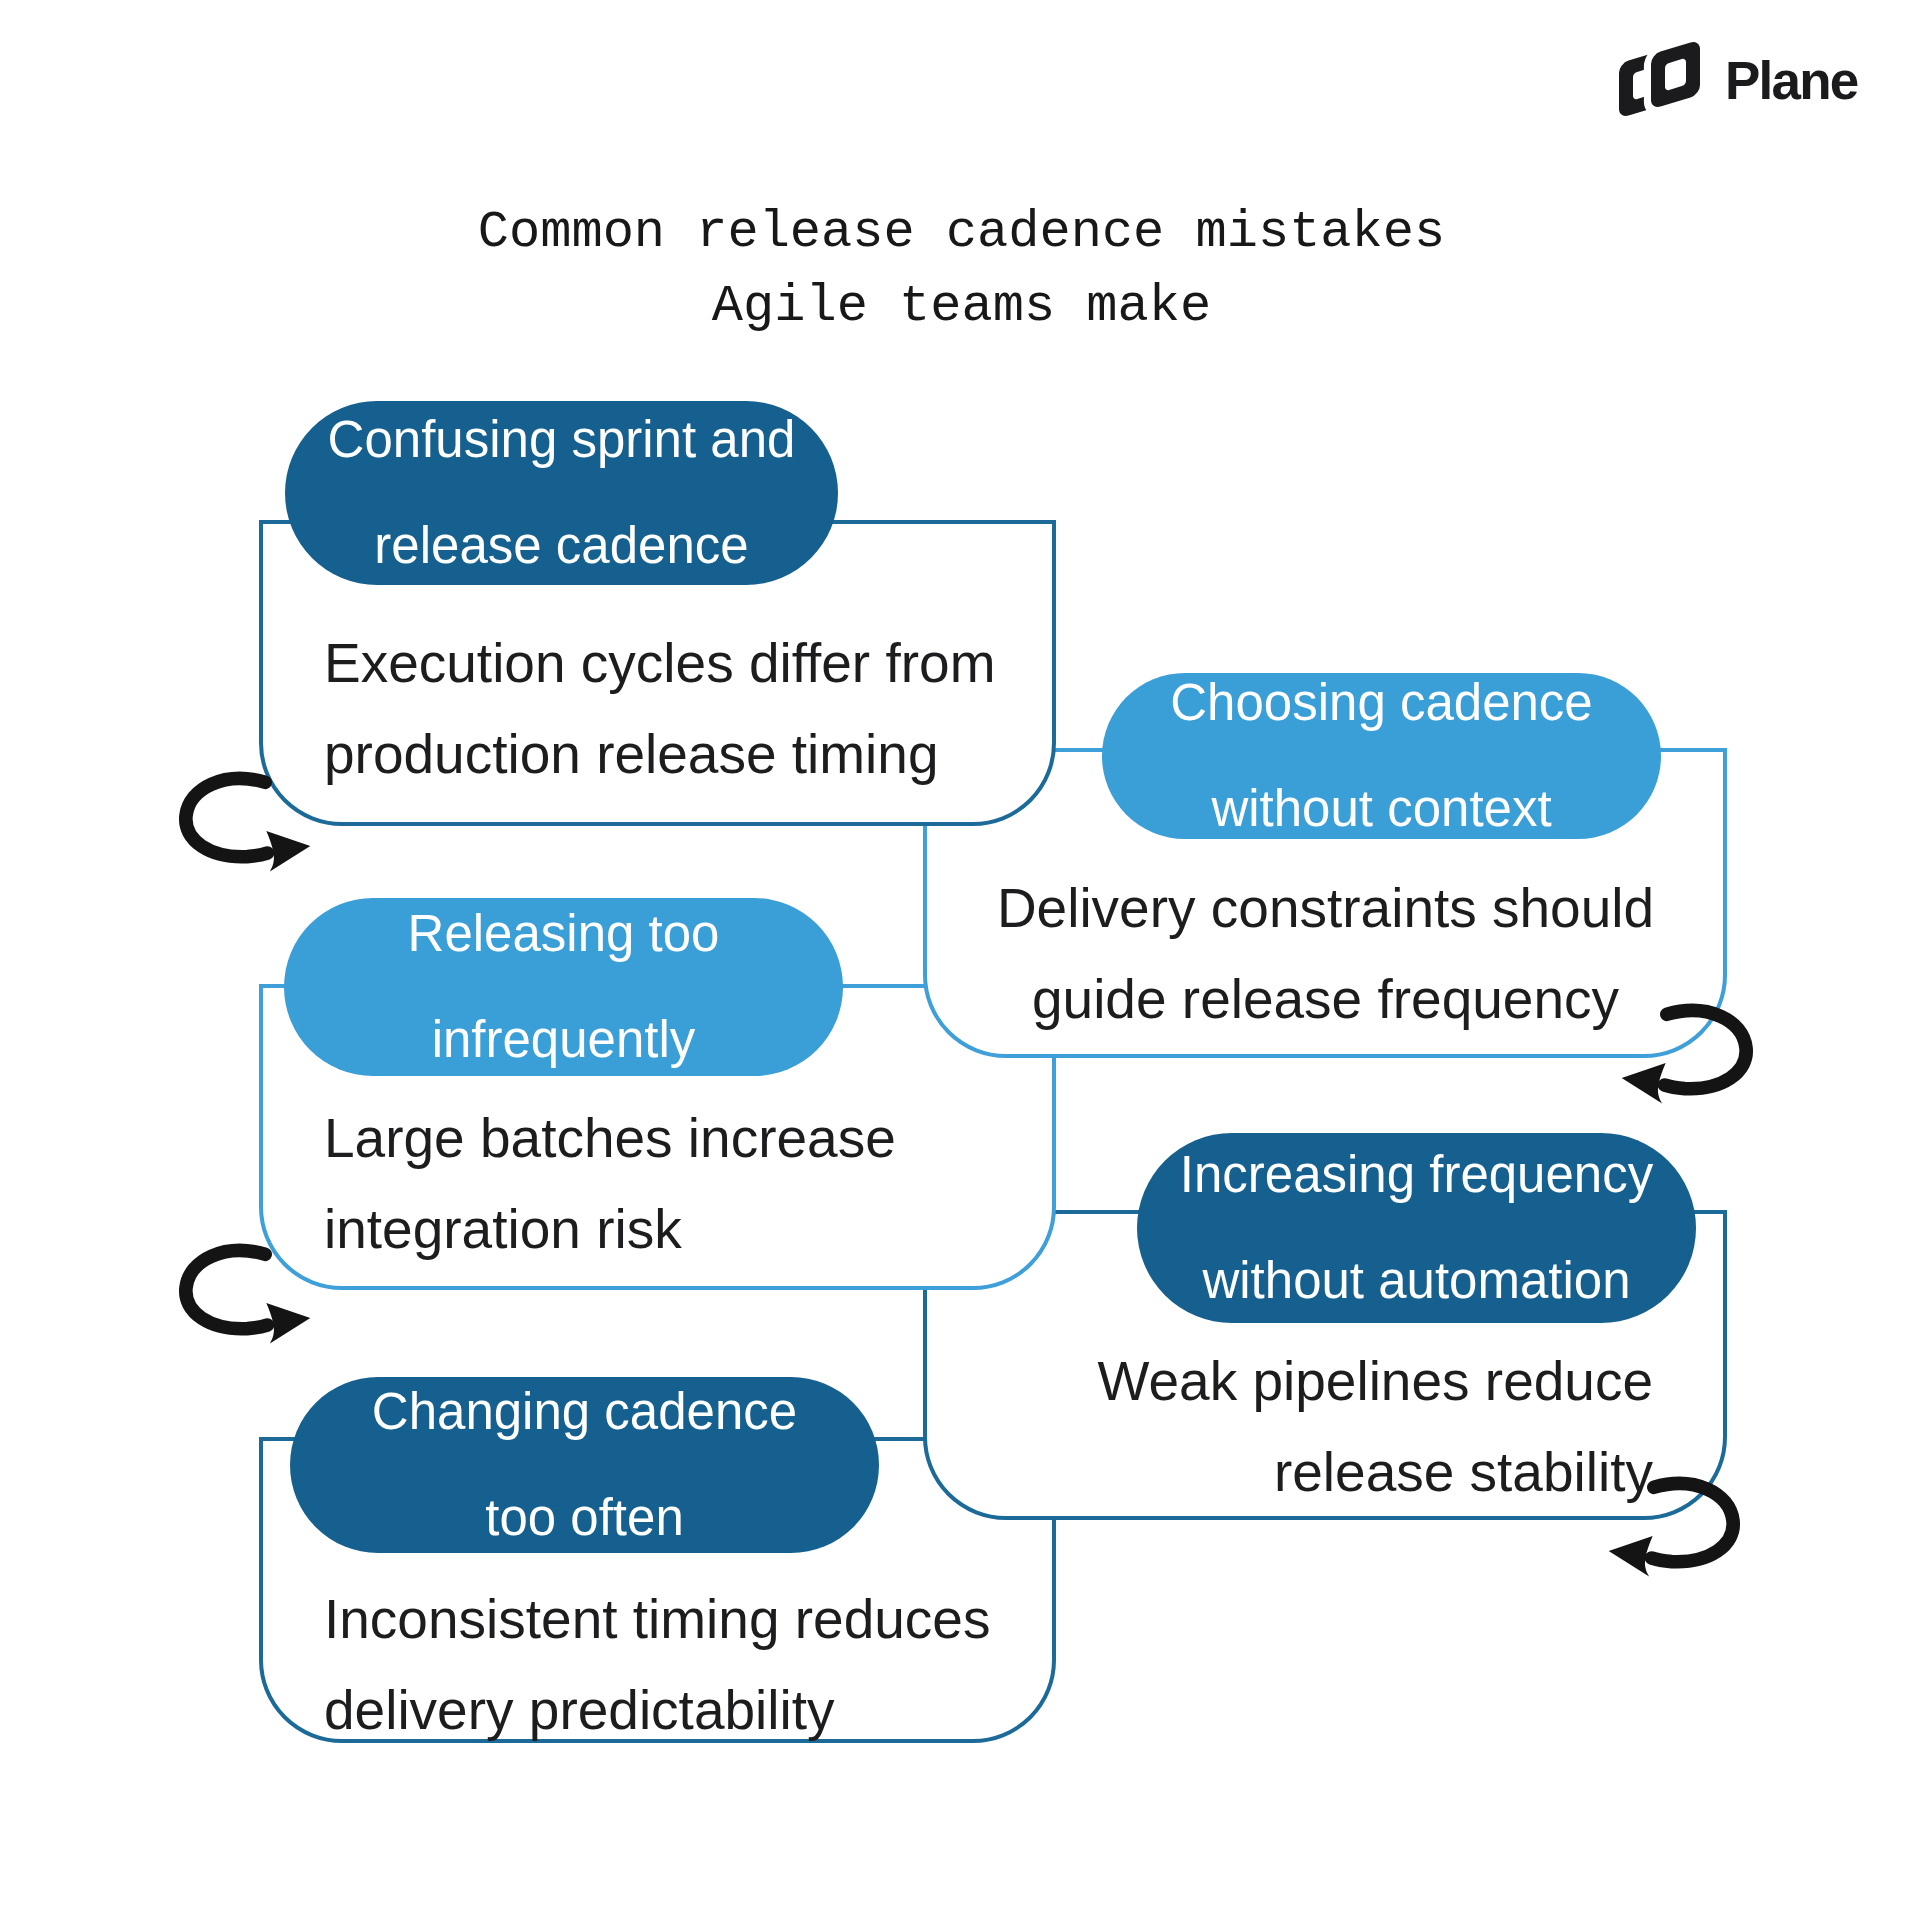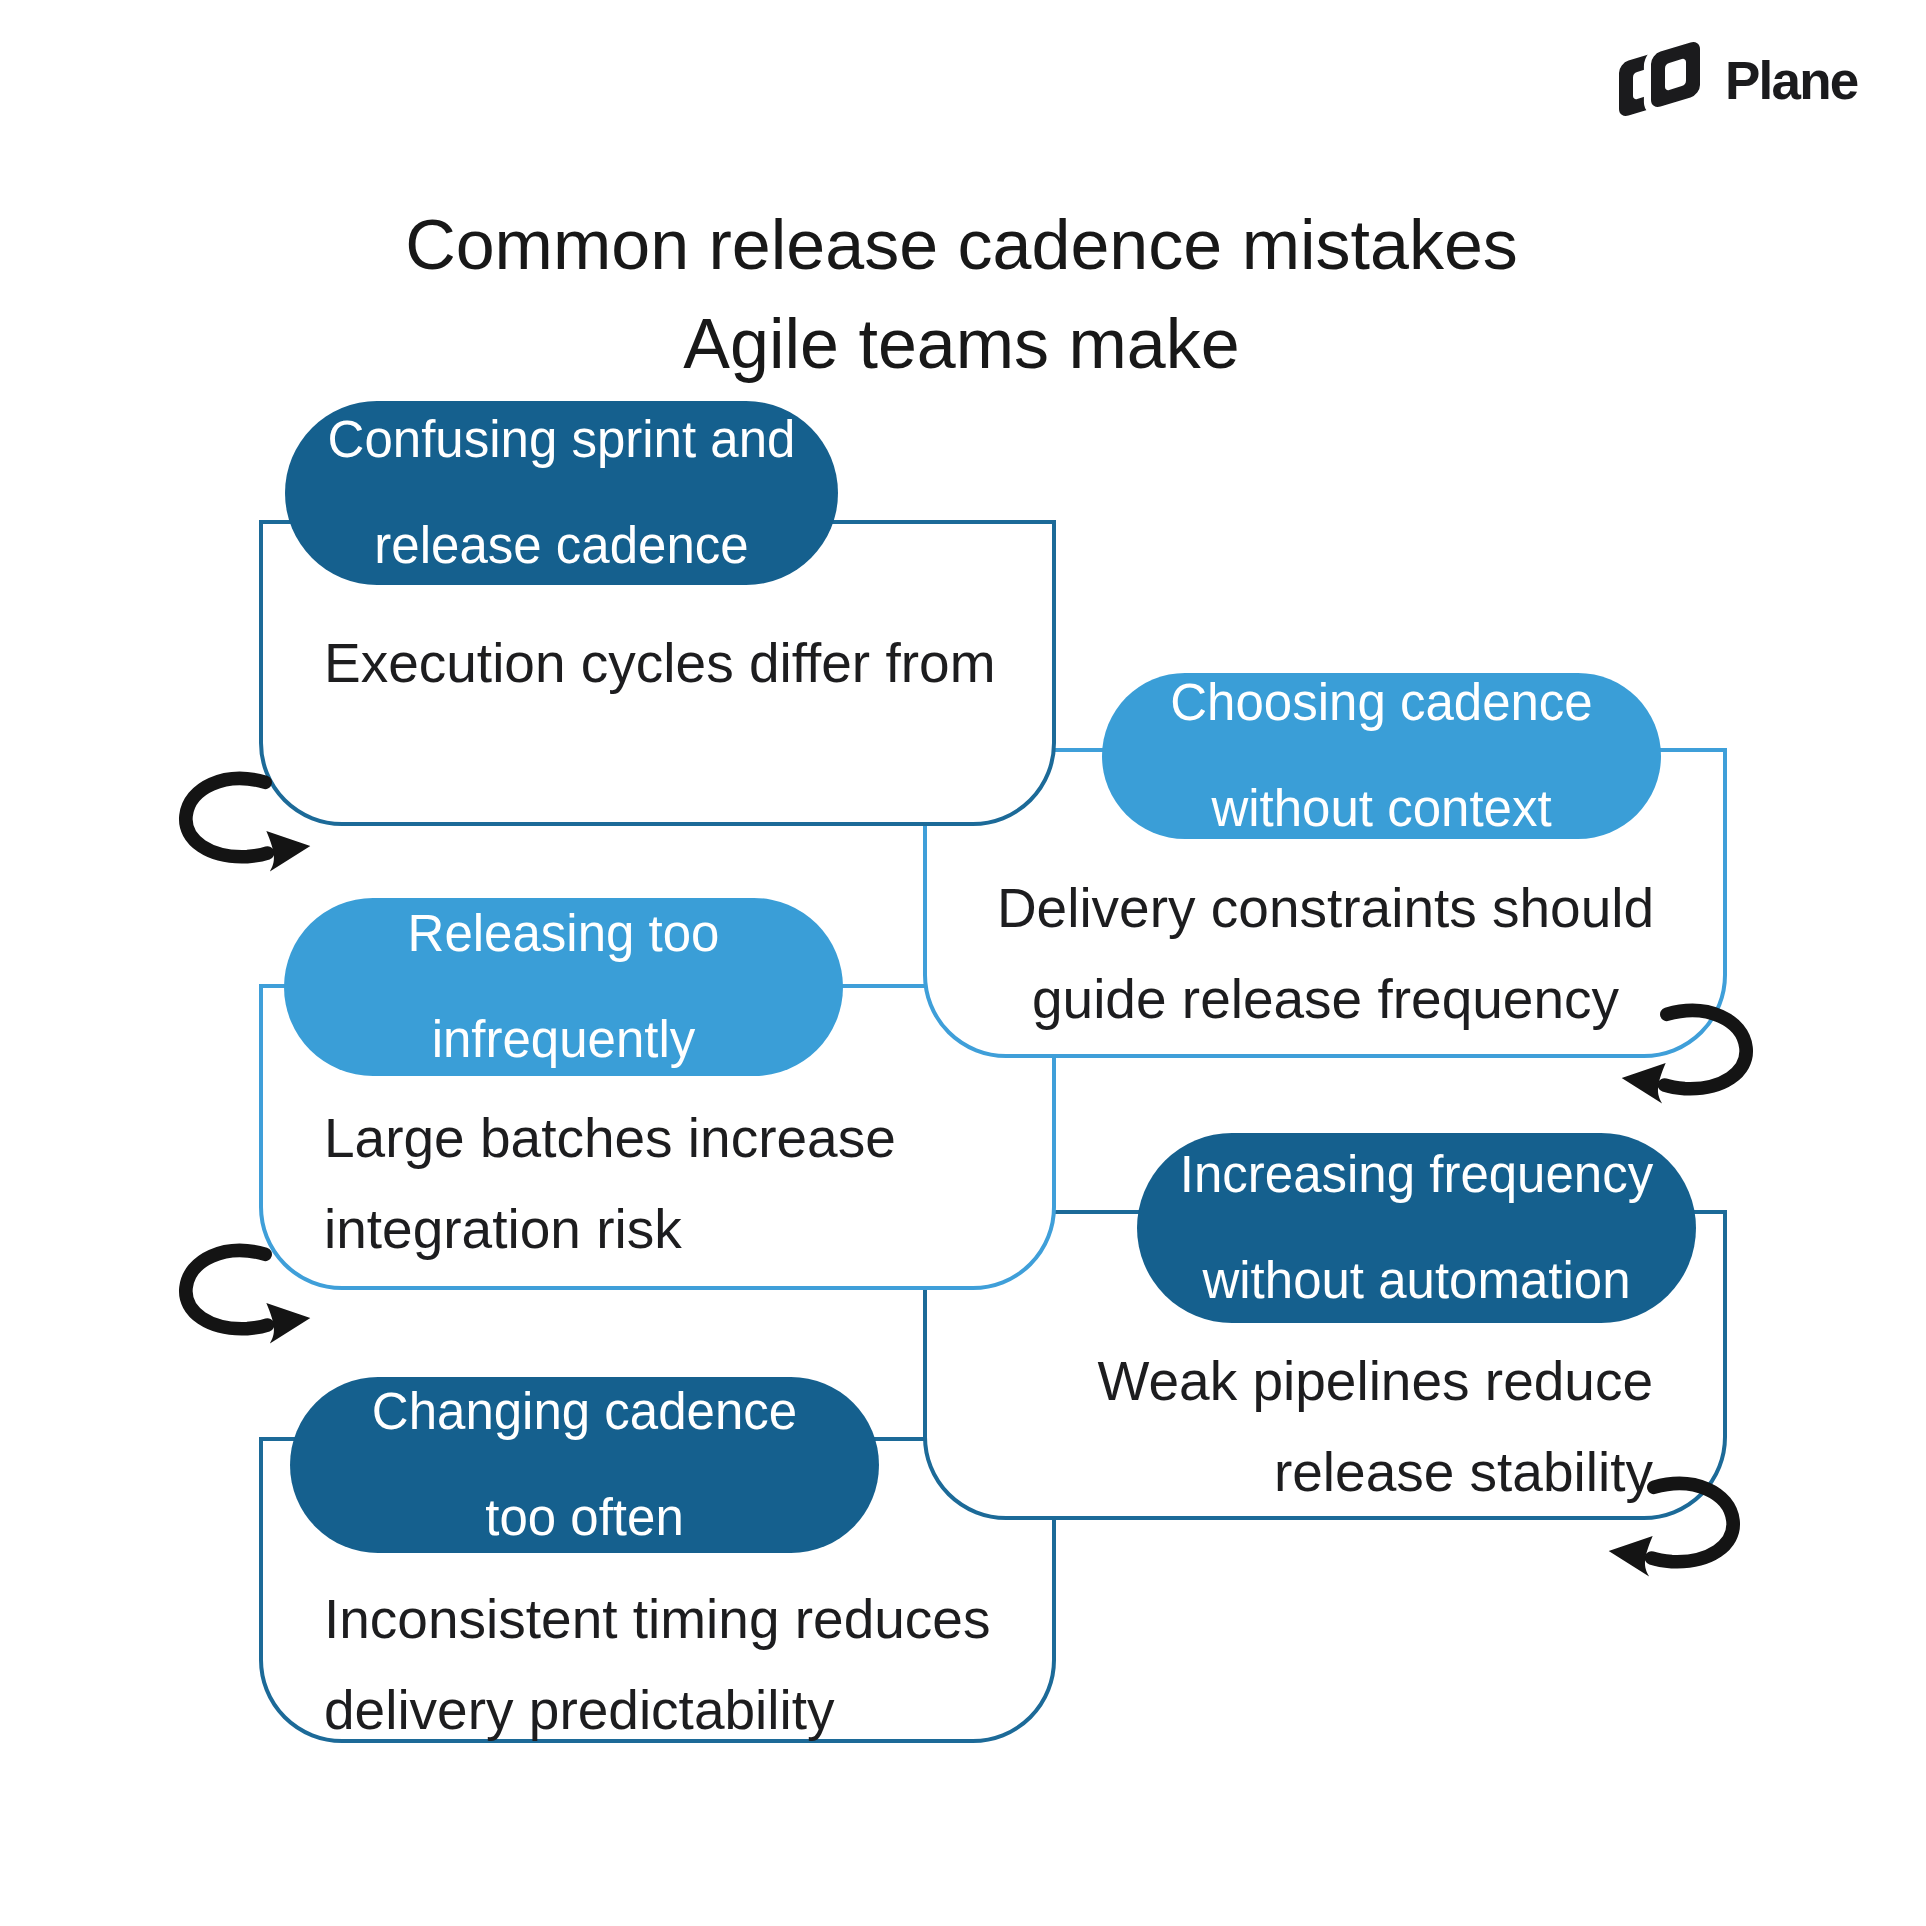--- a/index.html
+++ b/index.html
@@ -18,22 +18,22 @@
   .logo{display:flex;align-items:center;gap:18px;}
   .logo-mark{position:relative;width:89px;height:68px;}
   .tile{position:absolute;width:49px;height:55px;background:var(--ink);
         border-radius:9.5px;transform:skewY(-17deg);}
   .tile .hole{position:absolute;left:14.3px;top:14.3px;right:14.3px;bottom:14.3px;
         background:var(--paper);border-radius:4.2px;}
   .tile.t1{left:1.2px;top:9.5px;}
   .tile.t2{left:33px;top:1.2px;box-shadow:0 0 0 7.1px var(--paper);}
   .logo-word{font-size:53px;font-weight:700;letter-spacing:-1.8px;color:var(--ink);}
   
-  .title{left:0;right:3px;top:196px;text-align:center;font-size:70px;
-         font-weight:500;line-height:1.42;color:#181818;}
+  .title{left:0;right:3px;top:196px;text-align:center;font-size:52px;
+         font-weight:500;line-height:1.42;color:#181818;font-family:Liberation Mono, monospace;}
   
   .card{background:var(--paper);border-style:solid;border-width:4.2px;
         border-radius:0 0 83px 83px;}
   .card.tone-dark{border-color:var(--dark-border);}
   .card.tone-light{border-color:var(--light-border);}
   
   .pill{display:flex;flex-direction:column;align-items:center;justify-content:center;
         color:#ffffff;font-size:51px;font-weight:500;line-height:1.3;text-align:center;gap:40px;}
   .pill.tone-dark{background:var(--dark);}
   .pill.tone-light{background:var(--light);}
@@ -89,20 +89,21 @@
   <div>Increasing frequency</div>
   <div>without automation</div>
 </div>
 <div class="abs pill tone-dark" style="left:290px; top:1377px;width:589px;height:176px;border-radius:88px;z-index:60;">
   <div>Changing cadence</div>
   <div>too often</div>
 </div>
 
 <div class="abs desc align-left" style="left:324px; top:618px;width:701px;z-index:55;">
   <div class="ln">Execution cycles differ from</div>
+  <div class="ln">production release timing</div>
 </div>
 <div class="abs desc align-center" style="left:969px;top:863px;width:713px;z-index:55;">
   <div class="ln">Delivery constraints should</div>
   <div class="ln">guide release frequency</div>
 </div>
 <div class="abs desc align-left" style="left:324px; top:1093px;width:701px;z-index:55;">
   <div class="ln">Large batches increase</div>
   <div class="ln">integration risk</div>
 </div>
 <div class="abs desc align-right" style="left:963px;top:1336px;width:690px;z-index:55;">

